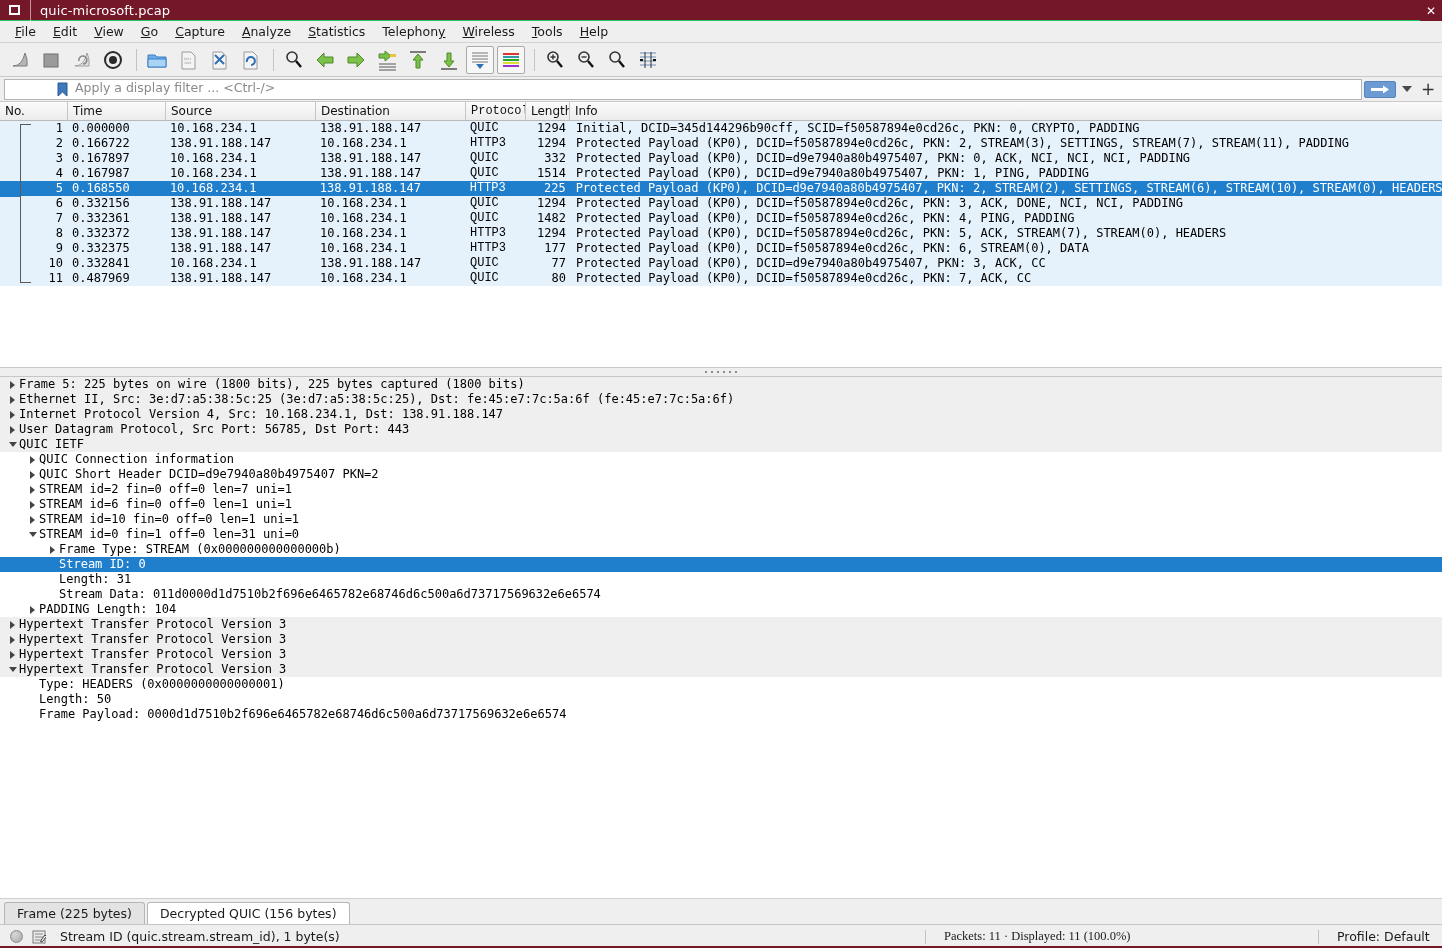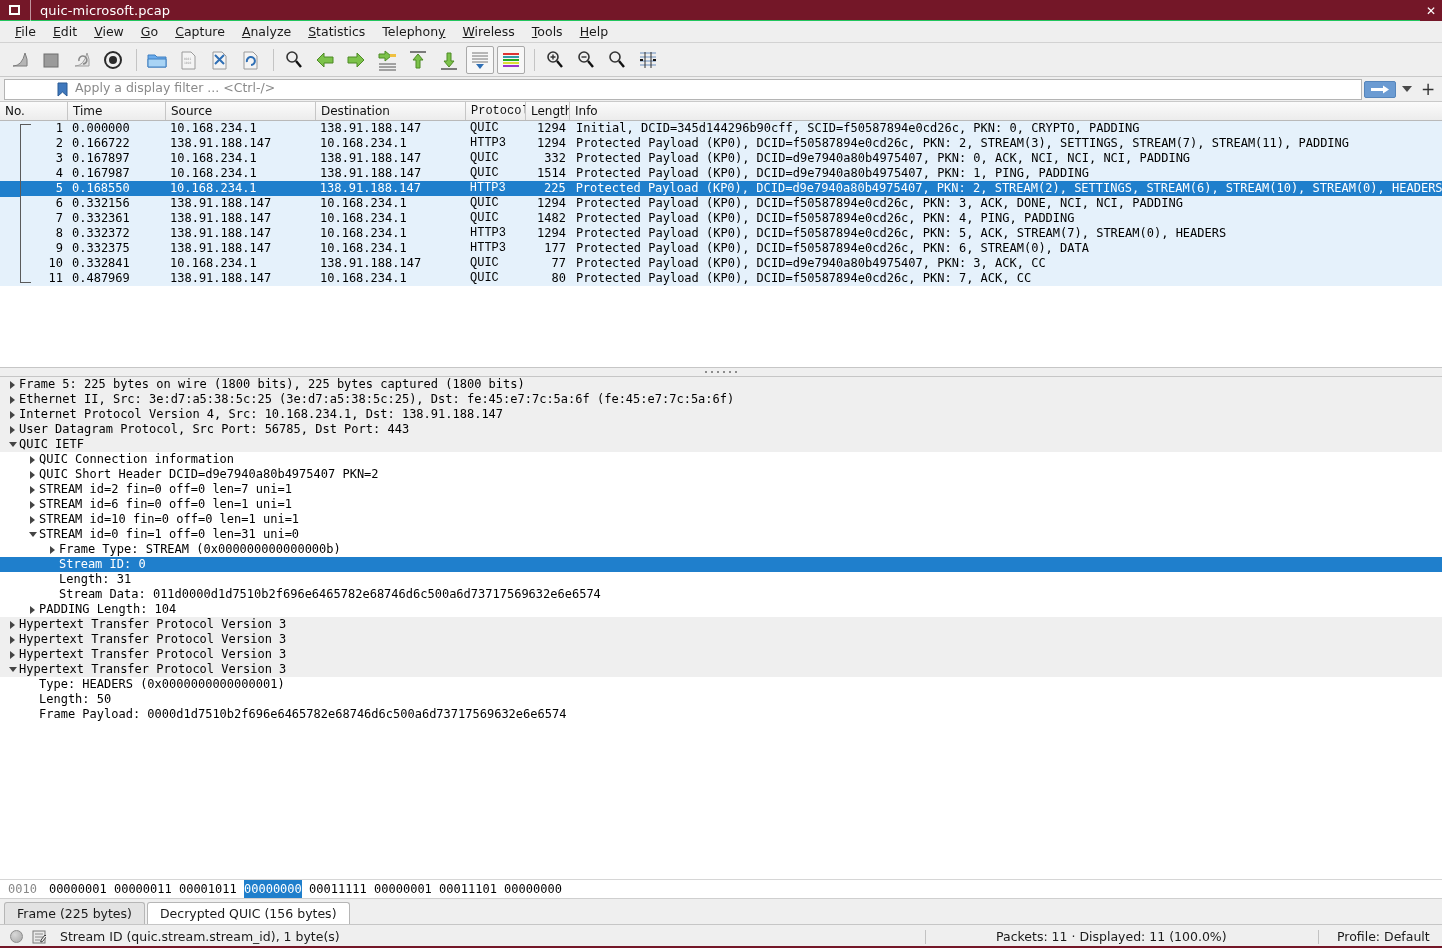--- a/index.html
+++ b/index.html
@@ -212,21 +212,21 @@
     width: 13px; height: 13px; border-radius: 50%;
     background: radial-gradient(circle at 35% 32%, #d8d8d8, #a8a8a8);
     border: 1px solid #8c8c8c; margin-left: 10px;
   }
   .sb-note {
     width: 15px; height: 15px; margin-left: 8px; display: flex;
     align-items: center; justify-content: center;
   }
   .sb-text { margin-left: 14px; }
   .sb-sep { width: 1px; height: 14px; background: #c2c2c2; }
-  .sb-packets { position: absolute; left: 996px; }
+  .sb-packets { position: absolute; left: 944px; font-family: Liberation Serif, serif; }
   .sb-profile { position: absolute; left: 1337px; }
   .sb-sep-a { position: absolute; left: 925px; top: 5px; }
   .sb-sep-b { position: absolute; left: 1318px; top: 5px; }
   .bottom-accent {
     position: absolute; left: 0; bottom: 0; width: 1442px; height: 2px;
     background: #741728;
   }
 </style>
 </head>
 <body>
@@ -653,28 +653,20 @@
         <span class="arrow none"></span>
         <span class="tlabel">Length: 50</span>
       </div>
       <div class="trow">
         <span style="display: inline-block; width: 26px;"></span>
         <span class="arrow none"></span>
         <span class="tlabel">Frame Payload: 0000d1d7510b2f696e6465782e68746d6c500a6d73717569632e6e6574</span>
       </div>
     </div>
 
-  <div class="byteview">
-    <span class="offset">0010</span>
-    <span class="bytes">00000001 00000011 00001011</span>
-    <span>&nbsp;</span>
-    <span class="bsel">00000000</span>
-    <span>&nbsp;</span>
-    <span class="bytes">00011111 00000001 00011101 00000000</span>
-  </div>
 
   <div class="tabbar">
     <div class="tab">Frame (225 bytes)</div>
     <div class="tab active">Decrypted QUIC (156 bytes)</div>
   </div>
 
   <div class="statusbar">
     <div class="sb-expert"></div>
     <div class="sb-note">
       <svg width="14" height="14" viewBox="0 0 14 14">

